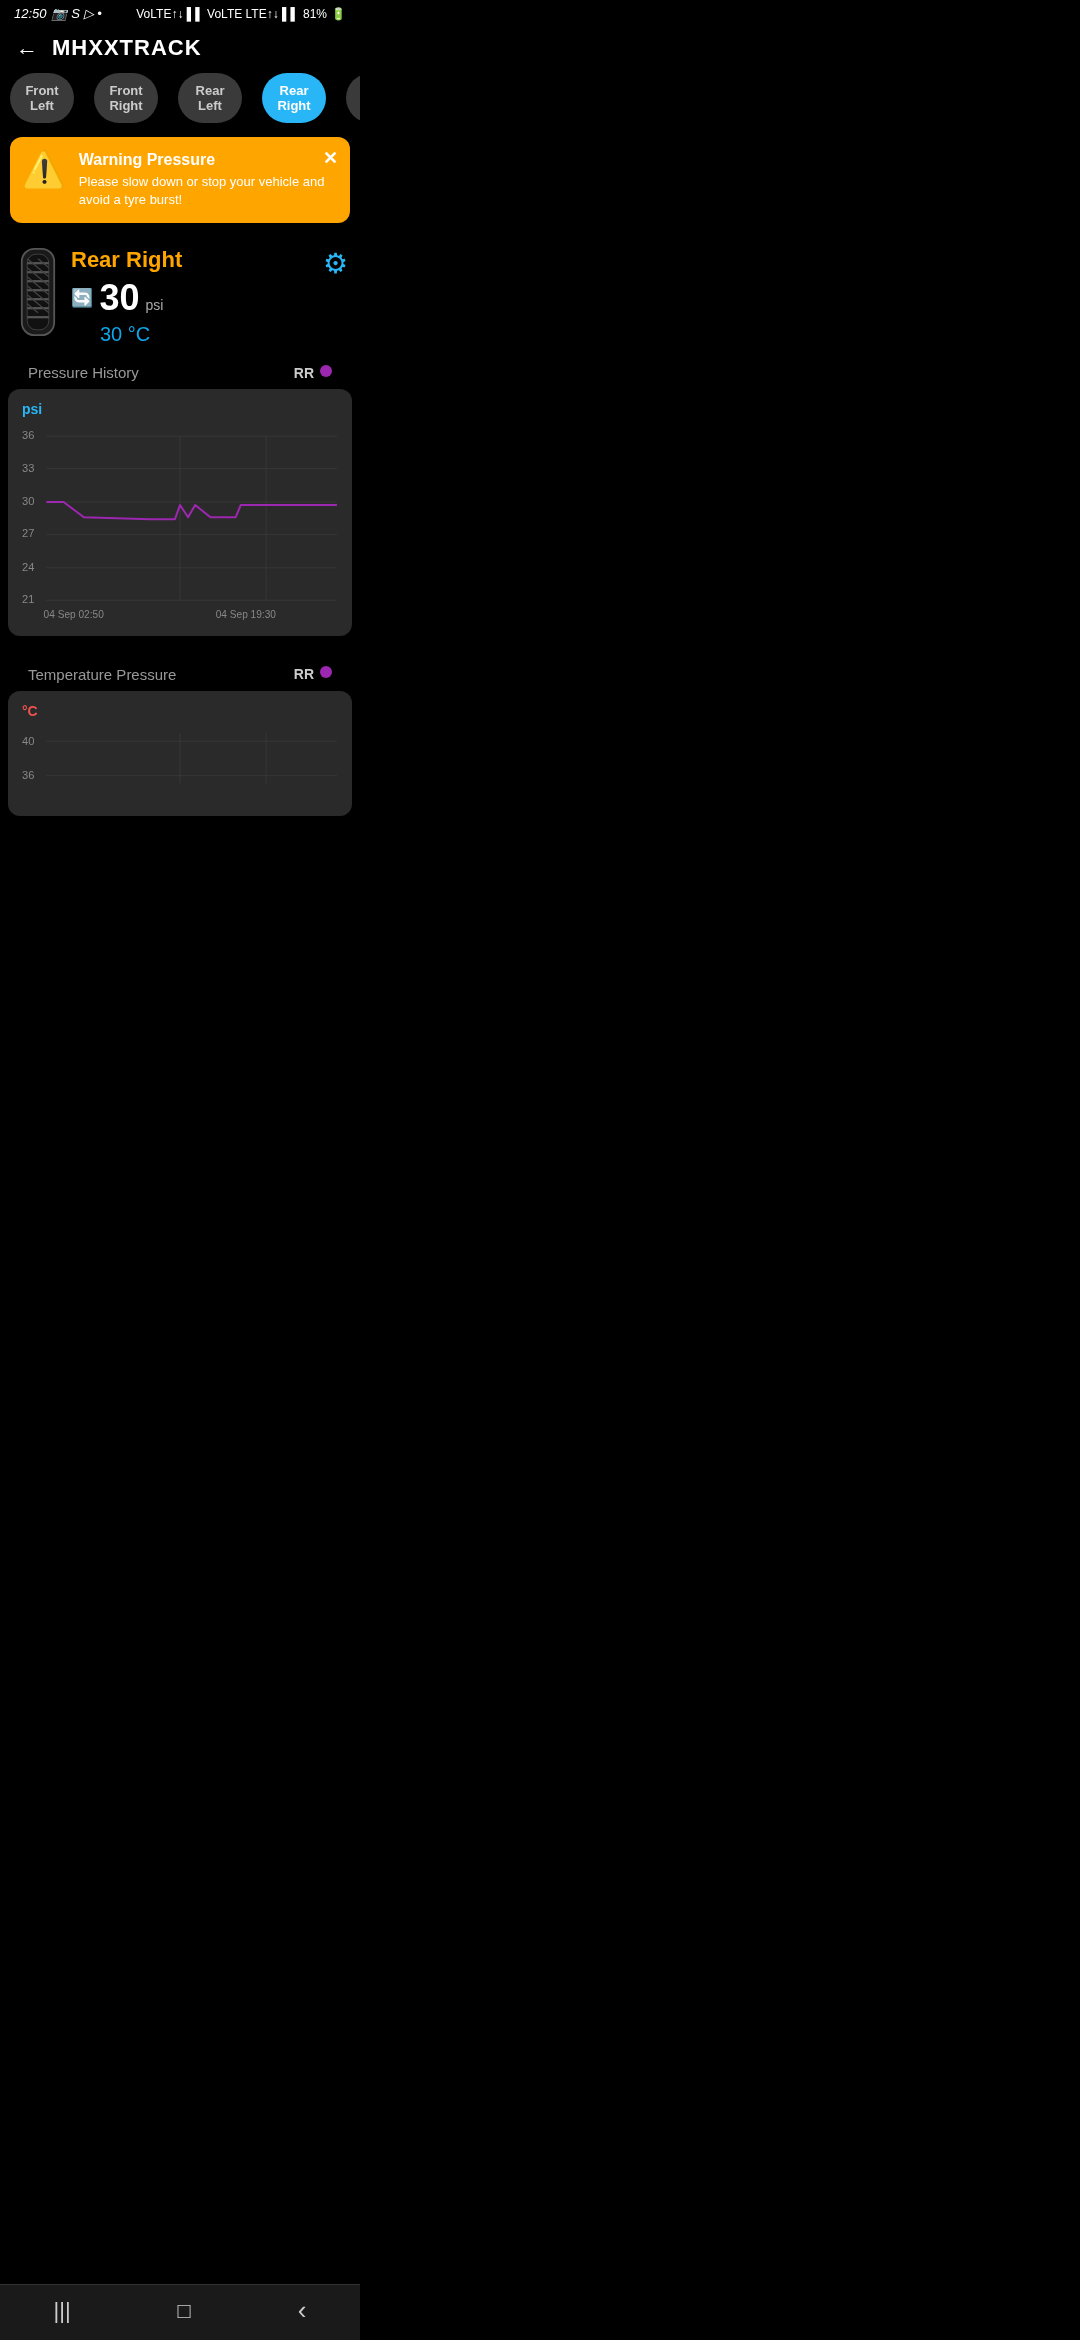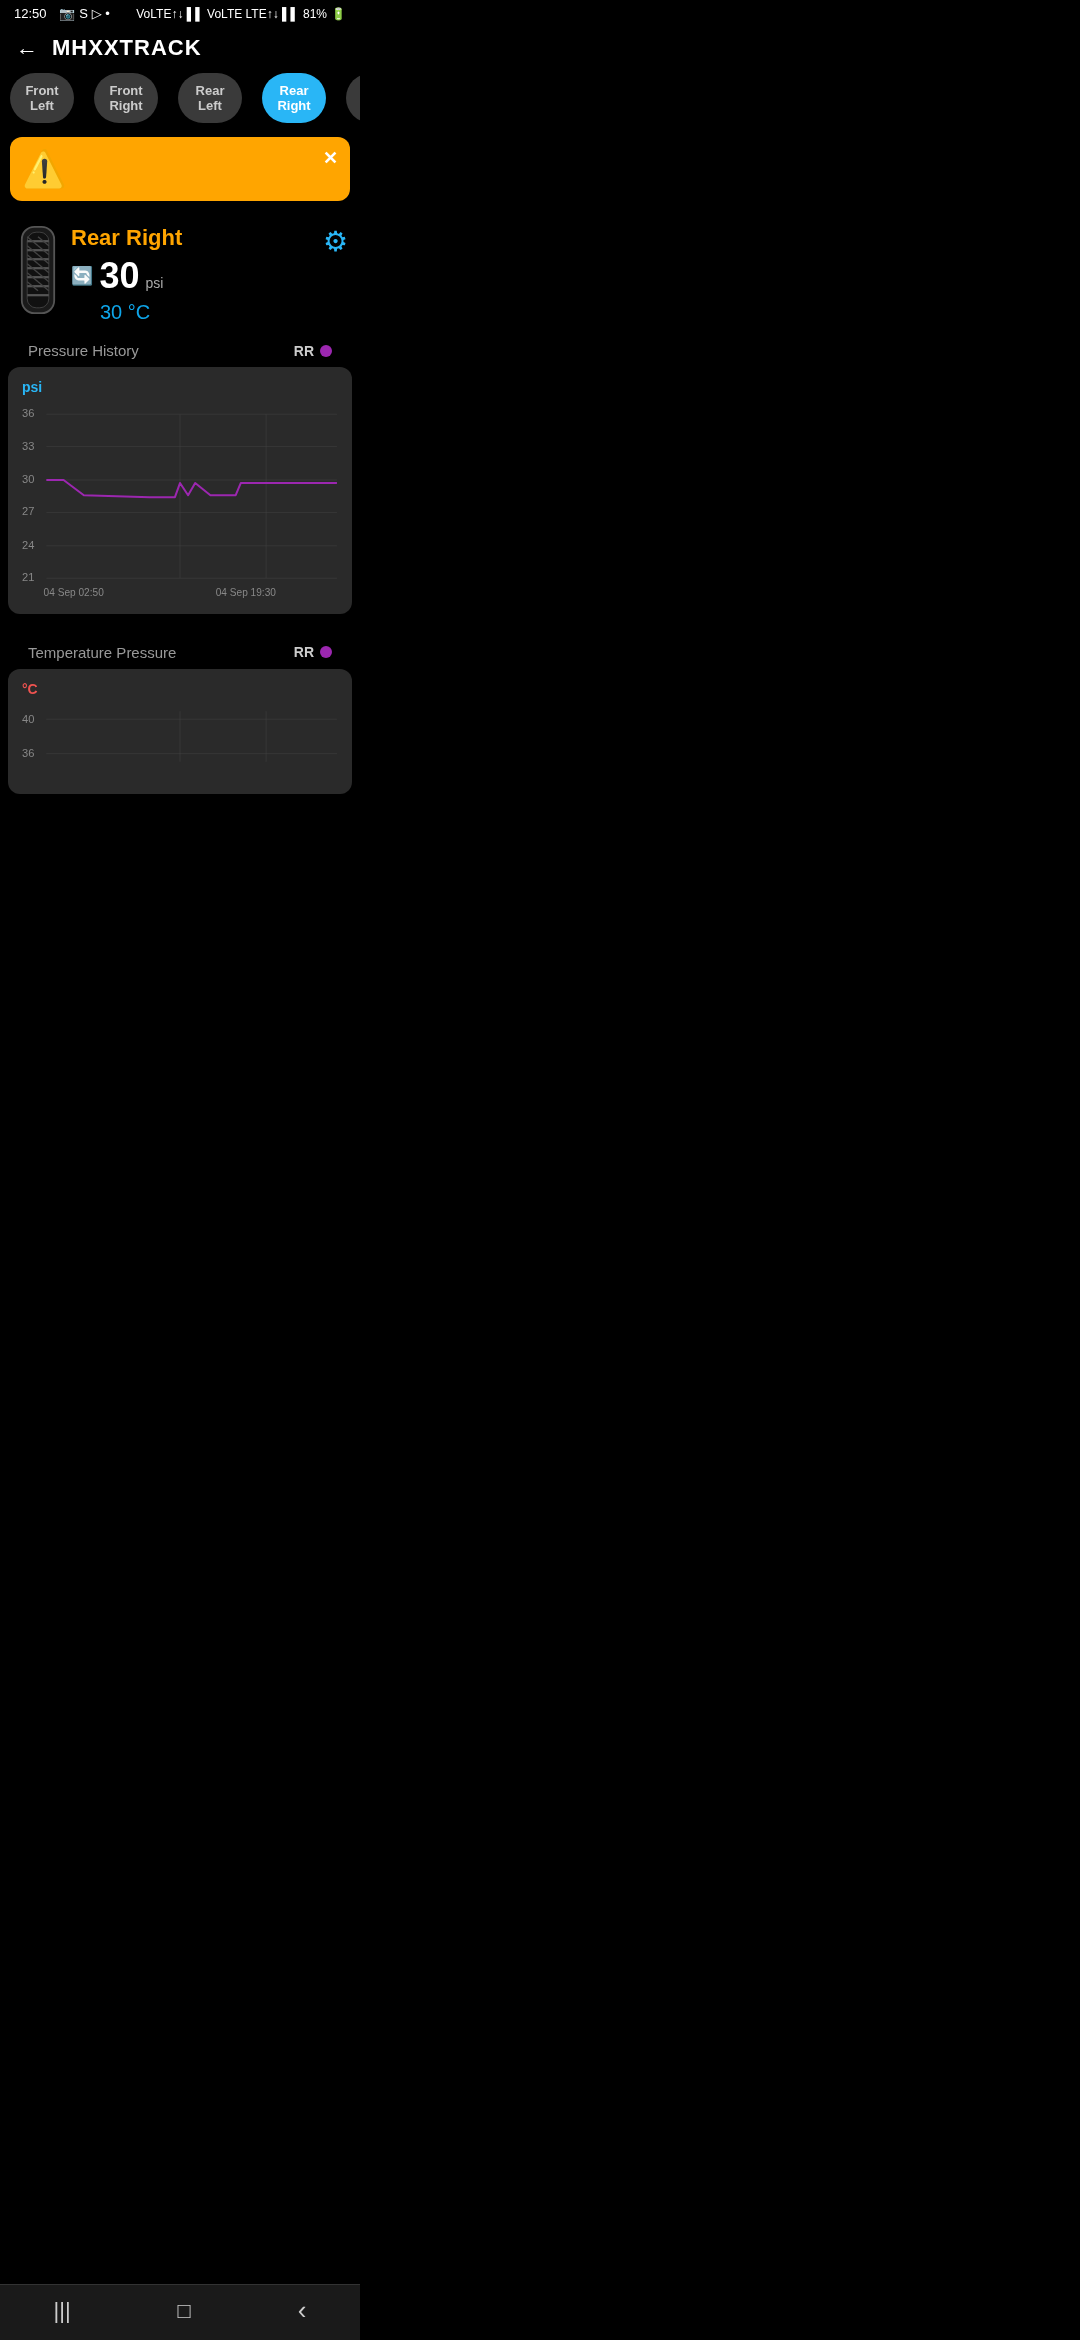--- a/index.html
+++ b/index.html
@@ -15,21 +15,21 @@
 
     
     .status-bar {
       display: flex;
       justify-content: space-between;
       align-items: center;
       padding: 6px 14px 4px;
       font-size: 13px;
       font-weight: 500;
     }
-    .status-left { display: flex; align-items: flex-end; gap: 13px; }
+    .status-left { display: flex; align-items: flex-end; gap: 5px; font-style: italic; }
     .status-right { display: flex; align-items: center; gap: 4px; font-size: 12px; }
 
     
     .header {
       display: flex;
       align-items: center;
       padding: 10px 16px 12px;
       gap: 14px;
     }
     .back-arrow {
@@ -149,21 +149,21 @@
     
     .section-header {
       display: flex;
       justify-content: space-between;
       align-items: center;
       padding: 14px 28px 8px;
     }
     .section-title { font-size: 15px; color: #999; font-weight: 500; }
     .legend {
       display: flex;
-      align-items: center;
+      align-items: flex-start;
       gap: 6px;
       font-size: 14px;
       color: #ccc;
       font-weight: 600;
     }
     .legend-dot {
       width: 12px;
       height: 12px;
       border-radius: 50%;
     }
@@ -229,20 +229,24 @@
 <div class="tab-bar">
   <div class="tab-item">Front<br>Left</div>
   <div class="tab-item">Front<br>Right</div>
   <div class="tab-item">Rear<br>Left</div>
   <div class="tab-item active">Rear<br>Right</div>
   <div class="tab-item">Please</div>
 </div>
 
 <div class="warning-banner">
   <div class="warning-icon">⚠️</div>
+  <div class="warning-text-block">
+    <div class="warning-title">Warning Pressure</div>
+    <div class="warning-desc">Please slow down or stop your vehicle and avoid a tyre burst!</div>
+  </div>
   <span class="warning-close">✕</span>
 </div>
 
 <div class="tyre-detail">
 
   <svg class="tyre-image" viewBox="0 0 52 100">
     <rect x="8" y="2" width="36" height="96" rx="14" fill="#1a1a1a" stroke="#555" stroke-width="2"></rect>
     <rect x="14" y="8" width="24" height="84" rx="10" fill="#111" stroke="#444" stroke-width="1"></rect>
 
     <line x1="14" y1="18" x2="38" y2="18" stroke="#555" stroke-width="2.5"></line>

